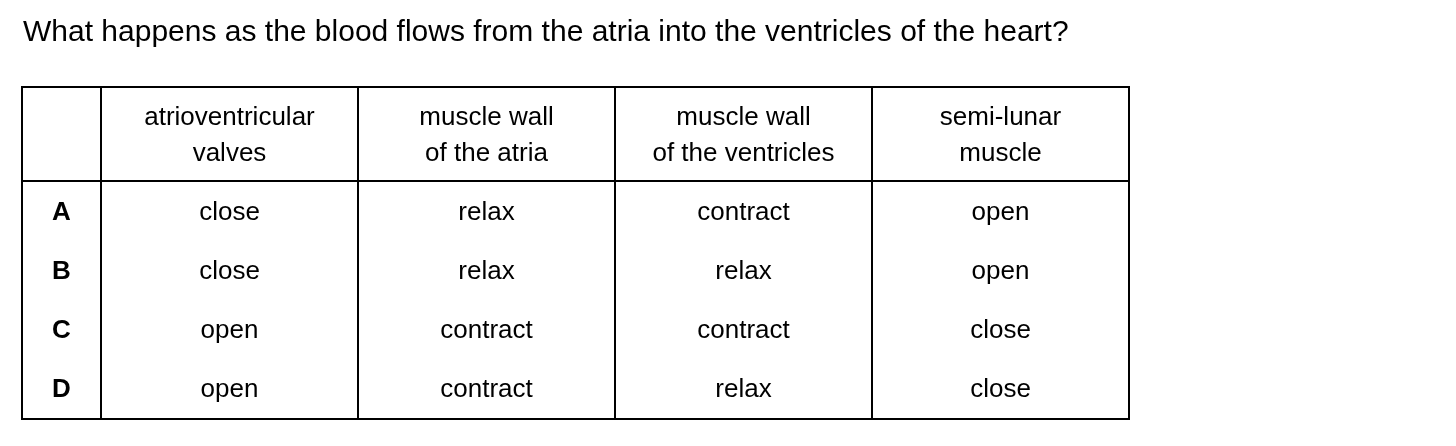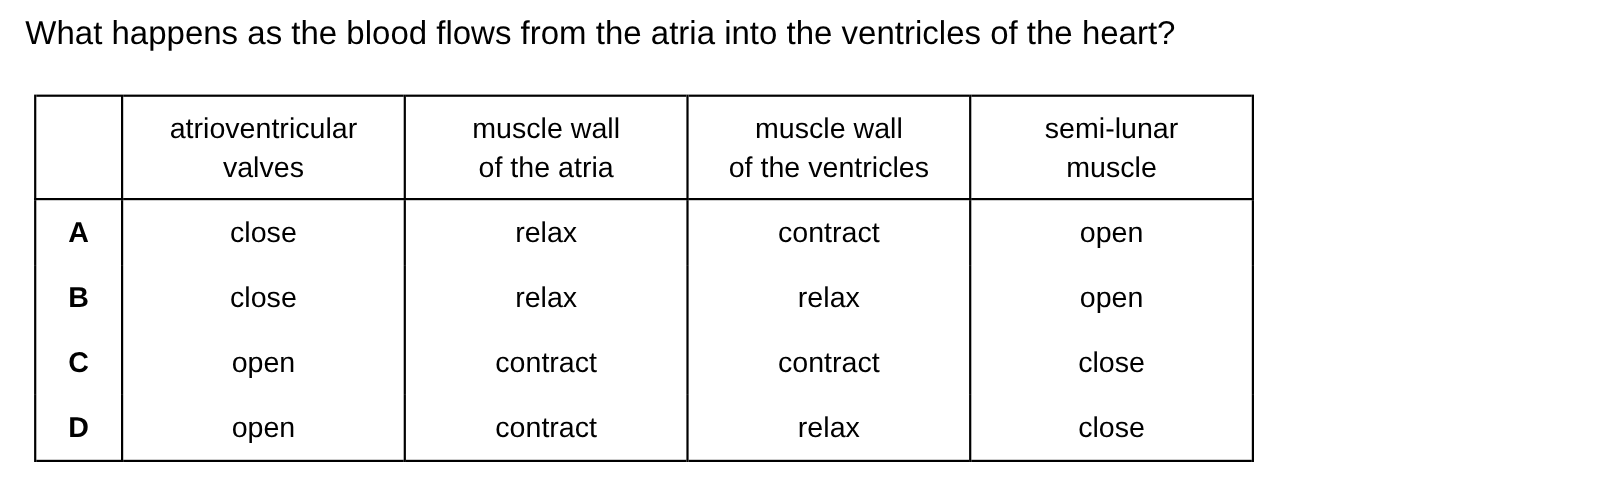--- a/index.html
+++ b/index.html
@@ -27,21 +27,20 @@
   table.answer-table {
     position: absolute;
     left: 21px;
     top: 86px;
     width: 1106px;
     border-collapse: collapse;
     table-layout: fixed;
     font-size: 26px;
     color: #000000;
     background: #ffffff;
-    margin-left: 10px;
   }
   table.answer-table col.label-col  { width: 79px; }
   table.answer-table col.data-col   { width: 257px; }
   table.answer-table th,
   table.answer-table td {
     padding: 0;
     text-align: center;
     vertical-align: middle;
     border-left: 2px solid #000000;
     border-right: 2px solid #000000;

